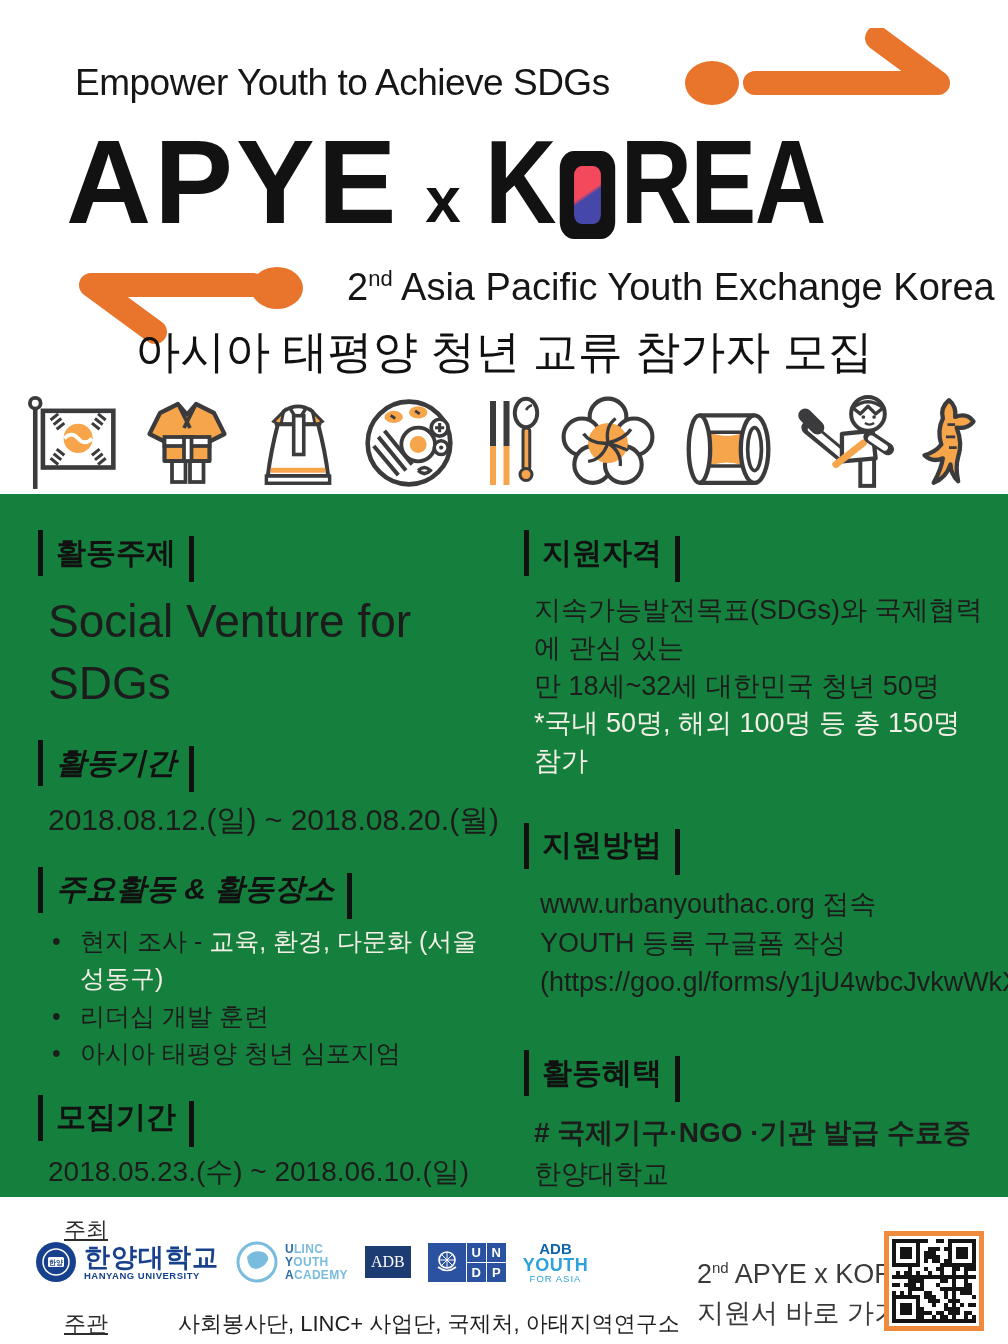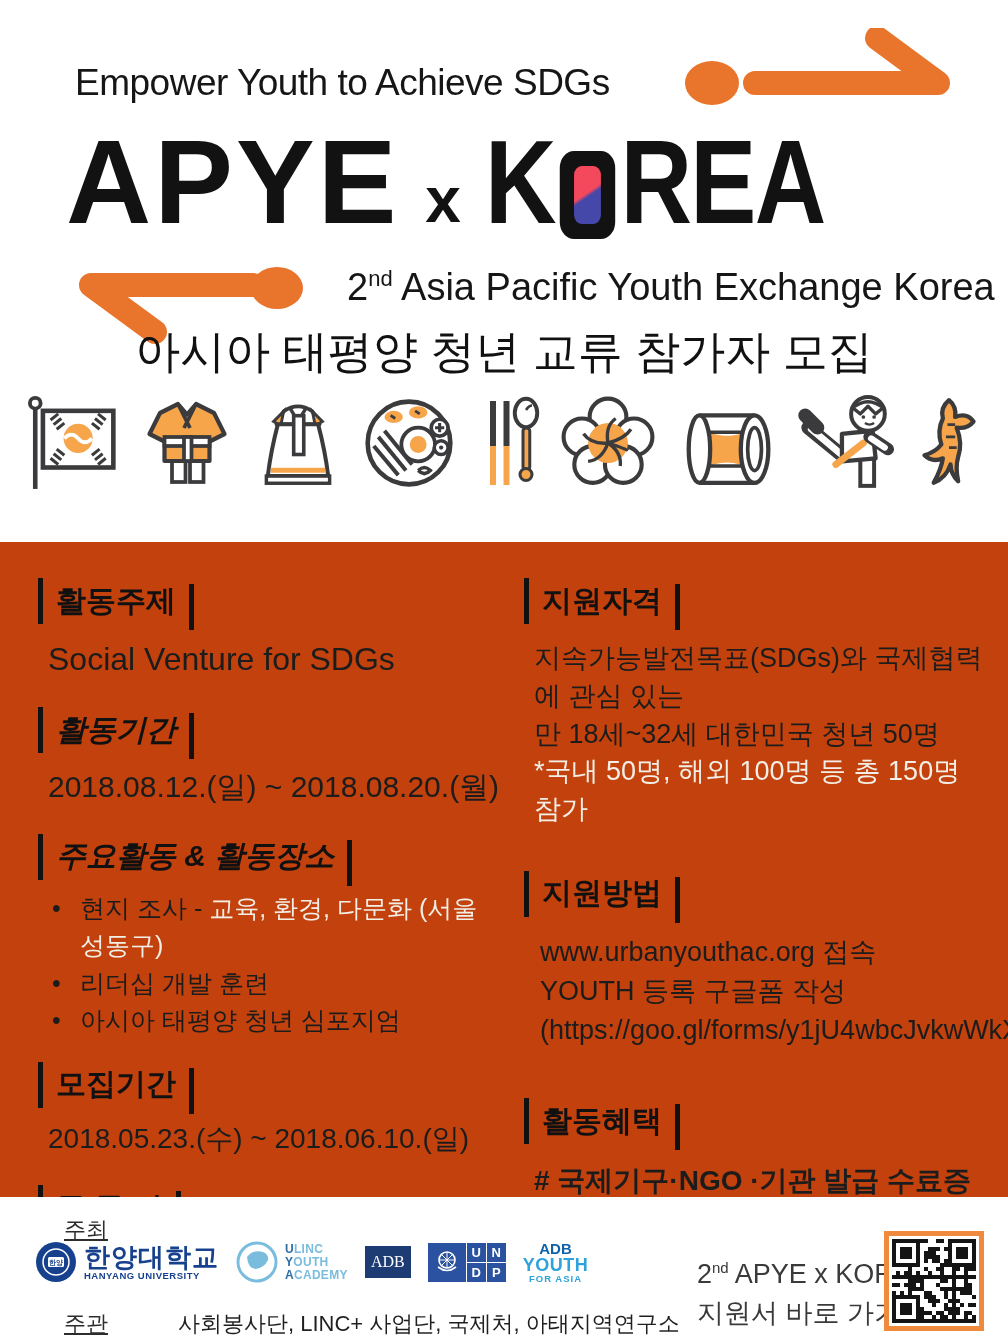--- a/index.html
+++ b/index.html
@@ -18,21 +18,21 @@
   .obox{width:66px;height:88px;background:#121212;border-radius:17px;position:relative;margin:0 6px 2px 6px;}
   .obox .inner{position:absolute;left:17px;top:15px;width:32px;height:58px;border-radius:9px;
                background:linear-gradient(150deg,#F4485C 47%,#4547A9 53%);}
   .subtitle-en{position:absolute;left:347px;top:266px;font-size:38px;font-weight:400;color:#161616;}
   .subtitle-en sup{font-size:22px;}
   .subtitle-kr{position:absolute;left:0;right:0;top:322px;text-align:center;font-size:45px;font-weight:500;color:#111;}
   
   .icons{position:absolute;left:22px;right:22px;top:392px;height:100px;display:flex;justify-content:space-between;align-items:flex-end;}
   .icons svg{display:block;}
   
-  .band{position:absolute;left:0;top:494px;width:1008px;height:703px;background:#c2410c;margin-top:48px;}
+  .band{position:absolute;left:0;top:494px;width:1008px;height:703px;background:#15803d;}
   .col{position:absolute;top:0;}
   .col-l{left:38px;width:468px;}
   .col-r{left:524px;width:462px;}
   .sec-h{display:flex;align-items:center;gap:13px;font-size:30px;font-weight:700;color:#111;}
   .sec-h .bar{width:5px;height:46px;background:#111;flex:0 0 auto;}
   .sec-h .bar2{transform:translateY(6px);}
   .body-l{font-size:29px;line-height:1.35;color:#1c1c1c;}
   .light{color:#F3EFE6;}
   .bullets{margin:10px 0 0 8px;padding:0;list-style:none;font-size:25px;line-height:1.5;}
   .bullets li{padding-left:34px;position:relative;}
@@ -51,21 +51,21 @@
   .uya-txt .lead{color:#2E6DA4;}
   .adb-box{width:46px;height:32px;background:#1E3C74;color:#fff;display:flex;align-items:center;justify-content:center;
            font-family:"Liberation Serif","DejaVu Serif",serif;font-size:16px;}
   .undp{display:flex;background:#2A52A0;padding:0;}
   .undp .emb{width:38px;height:38px;display:flex;align-items:center;justify-content:center;}
   .undp .grid{display:grid;grid-template-columns:19px 19px;grid-template-rows:19px 19px;gap:1px;background:#fff;border-left:1px solid #fff;}
   .undp .cell{background:#2A52A0;color:#fff;font-size:13px;font-weight:700;display:flex;align-items:center;justify-content:center;}
   .adby{line-height:1;text-align:center;}
   .adby .l1{font-size:15px;font-weight:800;color:#0F63A9;}
   .adby .l2{font-size:18px;font-weight:800;color:#2EA2DB;letter-spacing:.5px;}
-  .adby .l3{font-size:9.5px;font-weight:700;color:#2EA2DB;letter-spacing:1px;}
+  .adby .l3{font-size:9.5px;font-weight:400;color:#2EA2DB;letter-spacing:1px;}
   .apply{position:absolute;left:697px;top:58px;font-size:27px;line-height:1.45;color:#3a3a3a;}
   .apply sup{font-size:15px;}
   .qr{position:absolute;left:884px;top:34px;width:84px;height:84px;border:5px solid #F08A3C;background:#fff;padding:3px;}
   .qr svg{display:block;}
 </style>
 </head>
 <body>
 
 <div class="page">
 
@@ -205,21 +205,21 @@
   </div>
 
   <div class="band">
 
     <div class="col col-l">
       <div class="sec-h" style="margin-top:36px">
         <span class="bar"></span>
         <span>활동주제</span>
         <span class="bar bar2"></span>
       </div>
-      <div class="body-l" style="margin:14px 0 0 10px;font-size:32px;">Social Venture for SDGs</div>
+      <div class="body-l" style="margin:14px 0 0 10px;font-size:46px;">Social Venture for SDGs</div>
 
       <div class="sec-h mt">
         <span class="bar"></span>
         <span>활동기간</span>
         <span class="bar bar2"></span>
       </div>
       <div class="body-l" style="margin:14px 0 0 10px;font-size:30px;">2018.08.12.(일) ~ 2018.08.20.(월)</div>
 
       <div class="sec-h mt">
         <span class="bar"></span>

